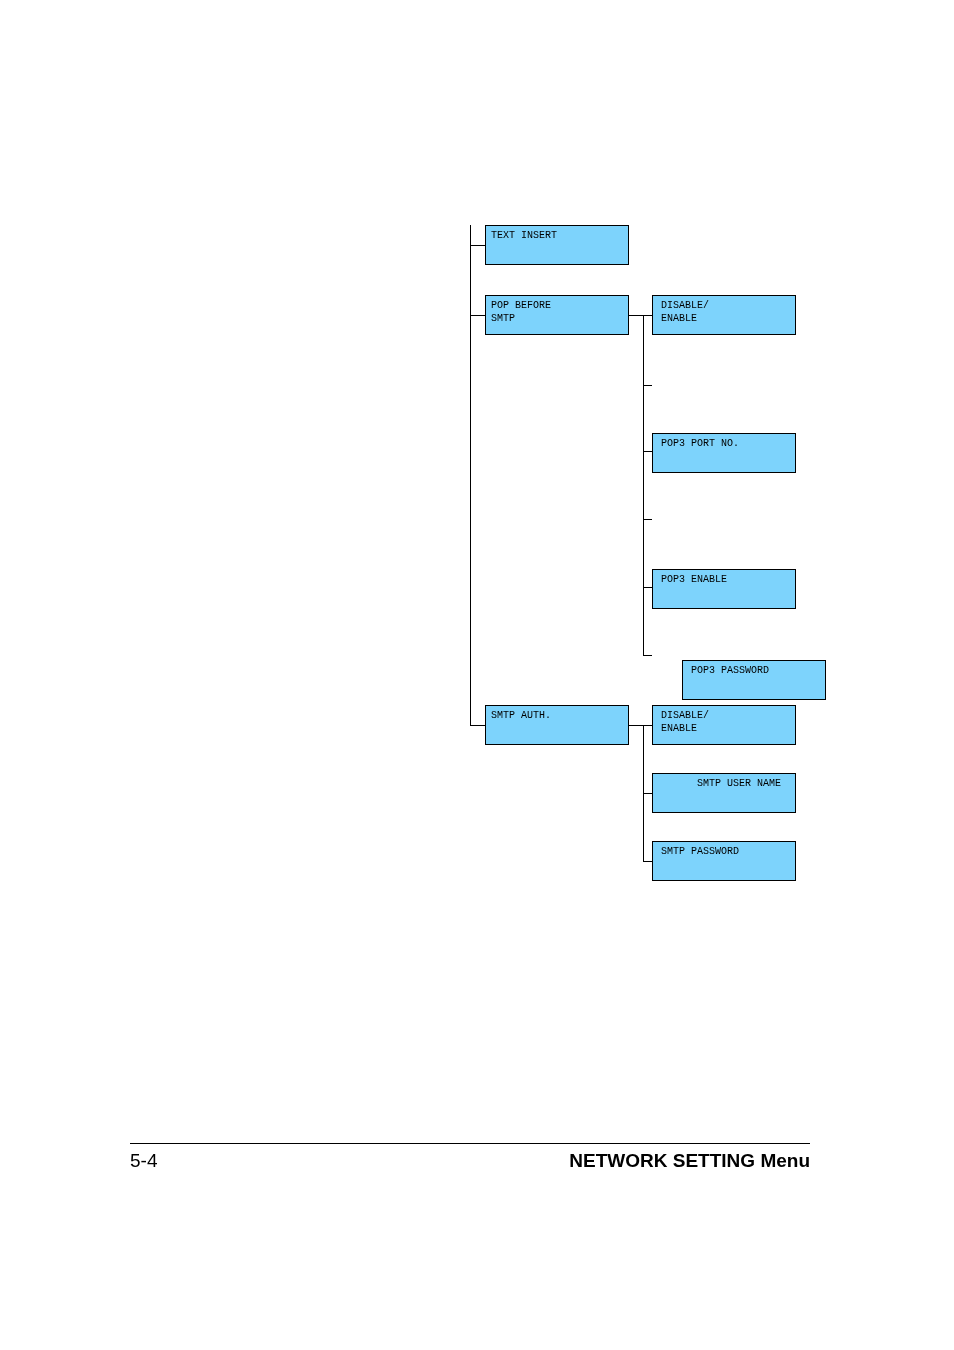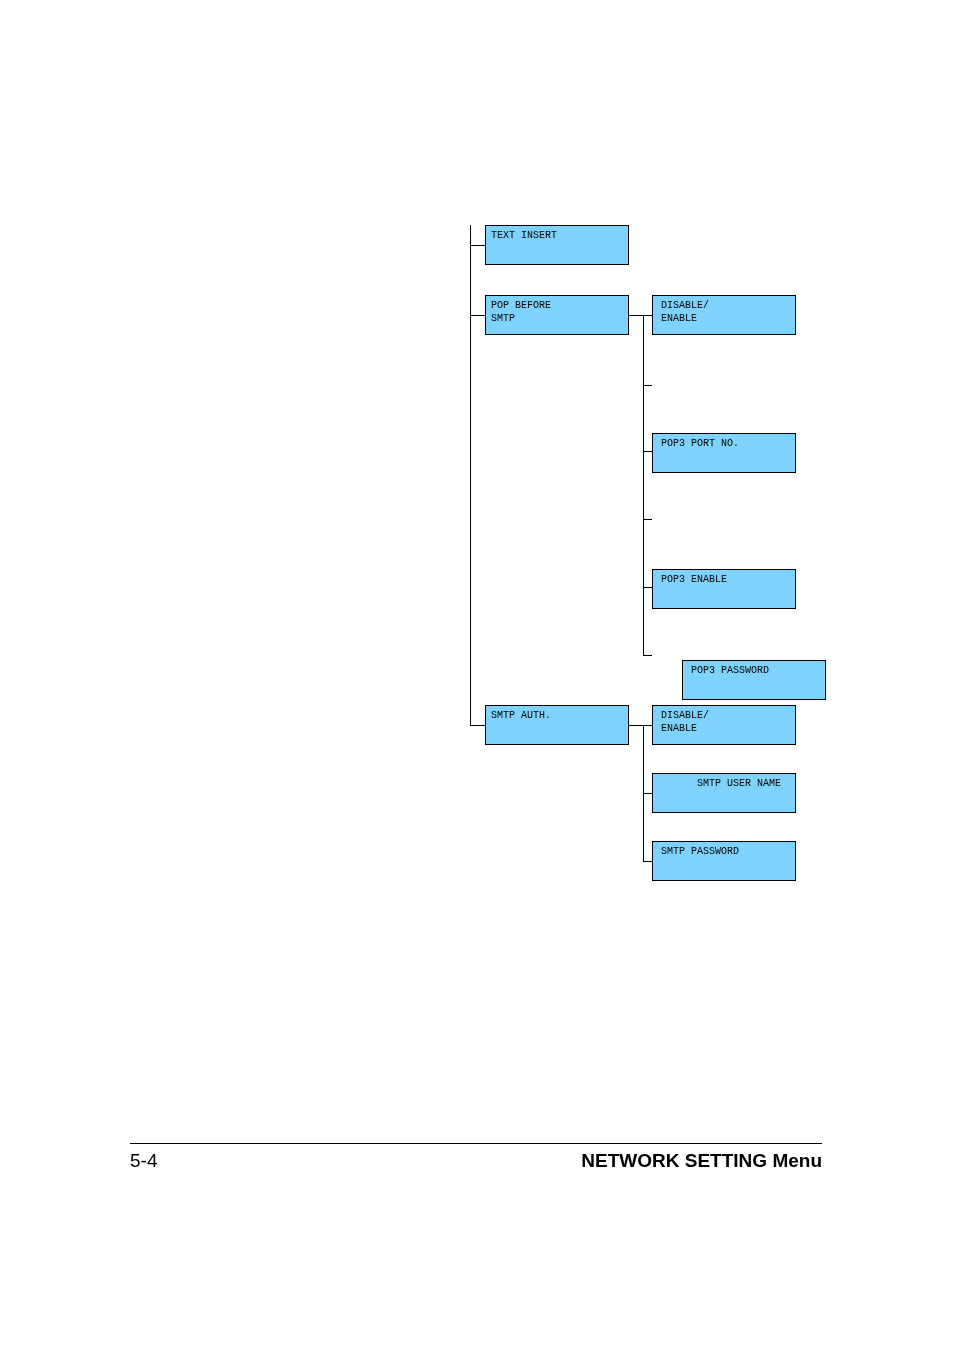--- a/index.html
+++ b/index.html
@@ -42,21 +42,21 @@
   }
   .col2 {
     left: 302px;
     width: 144px;
     height: 40px;
     padding-left: 8px;
   }
   .footer {
     position: absolute;
     left: 130px;
-    right: 132px;
+    right: 144px;
     bottom: 178px;
     border-top: 1.5px solid #000;
   }
   .footer-row {
     display: flex;
     justify-content: space-between;
     padding-top: 6px;
     font-size: 19px;
   }
   .page-num {

